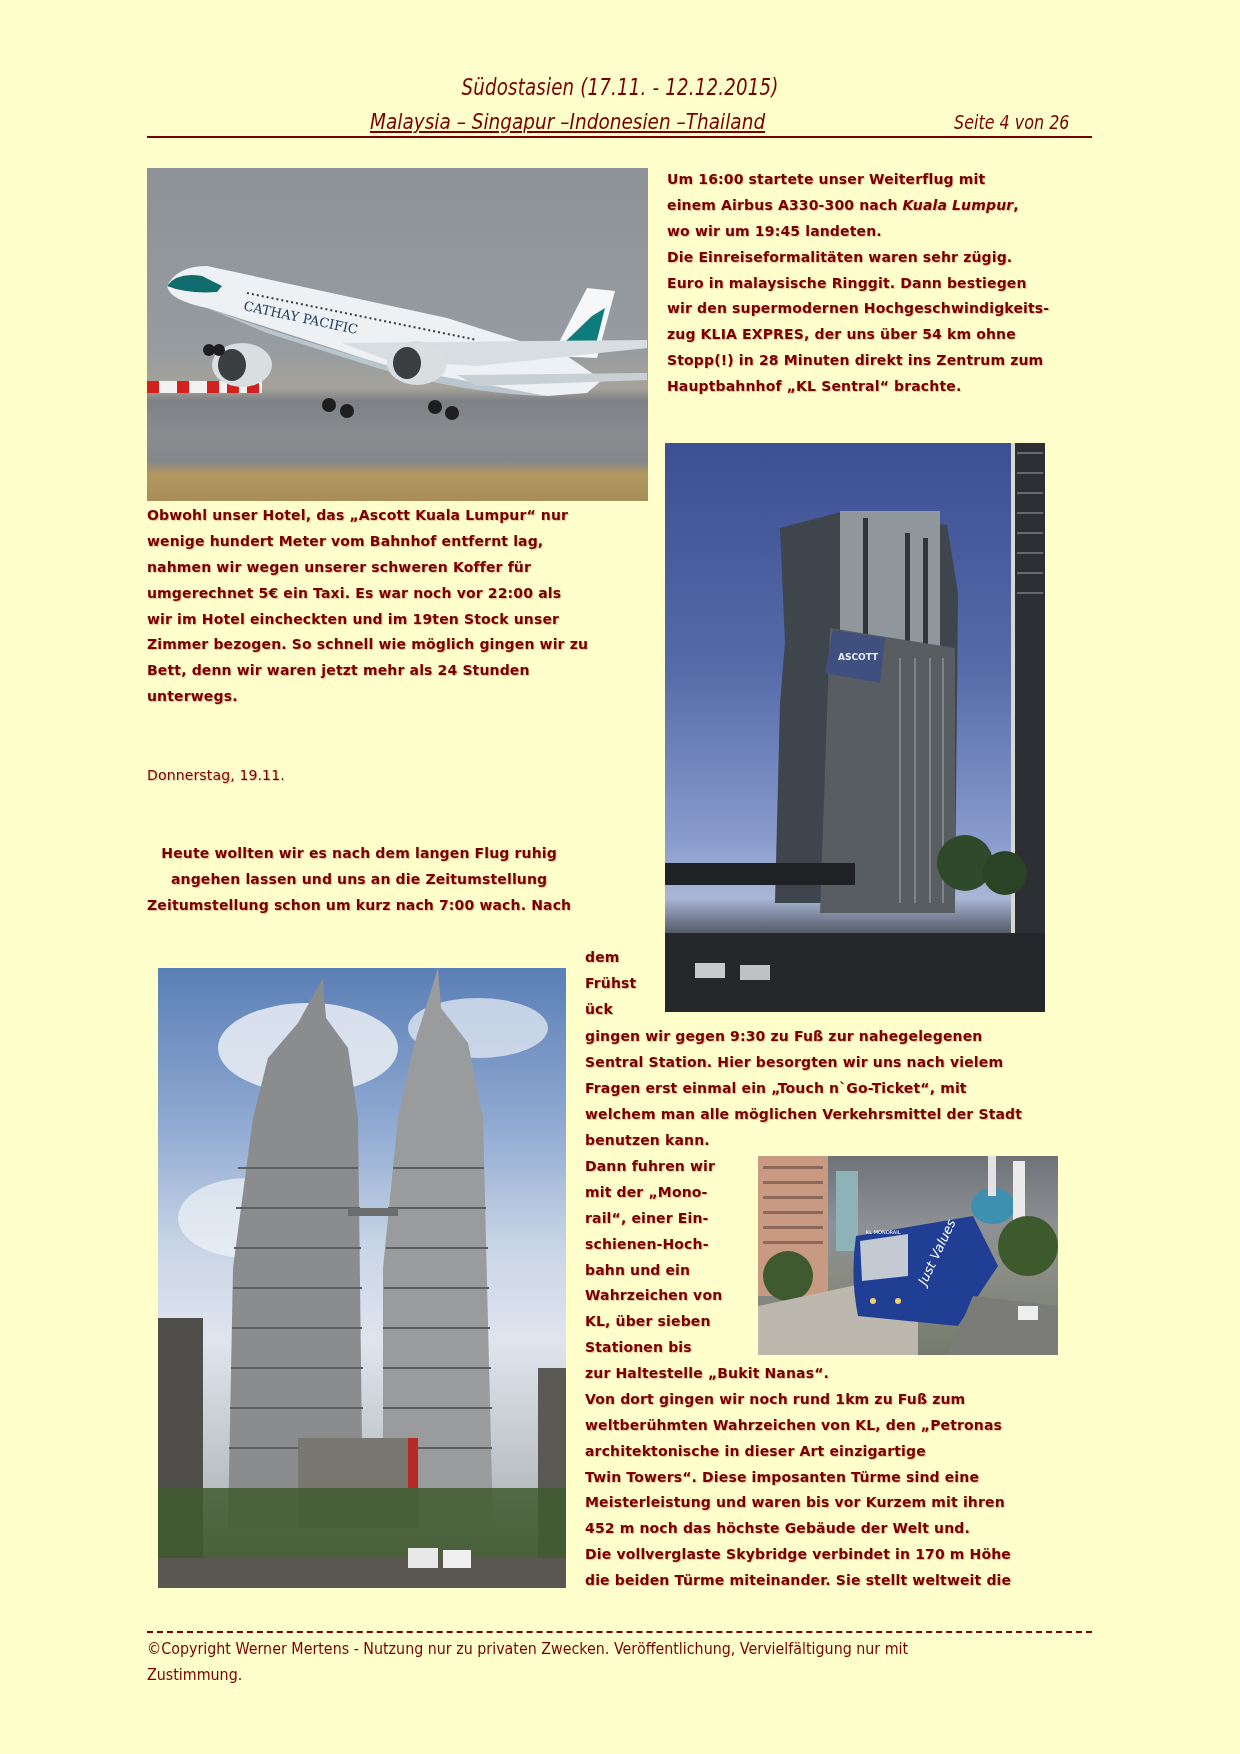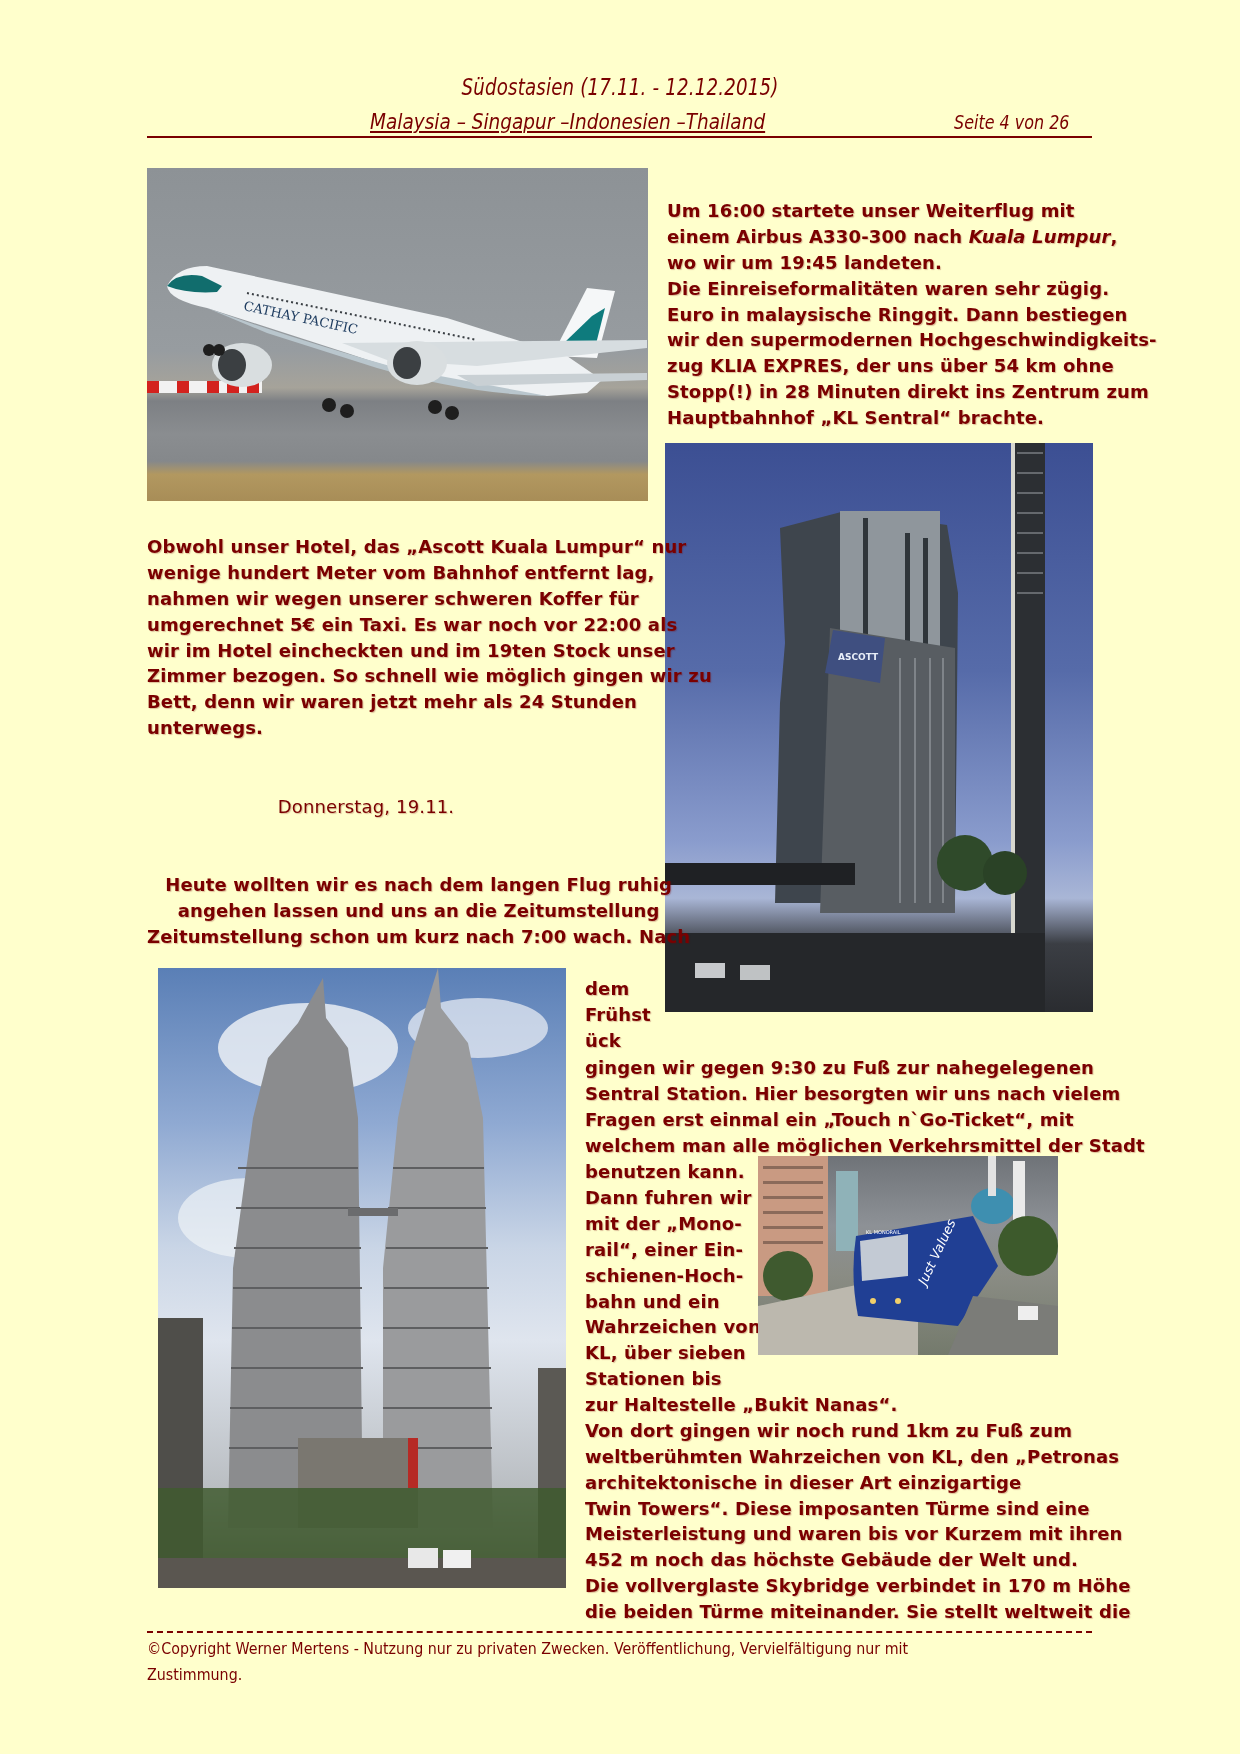--- a/index.html
+++ b/index.html
@@ -4,22 +4,22 @@
 <style>
   html,body{margin:0;padding:0;}
   body{width:1240px;height:1754px;background:#FFFFCC;position:relative;overflow:hidden;
        font-family:"DejaVu Sans","Liberation Sans",sans-serif;color:#7A0000;}
   .abs{position:absolute;}
   .hdr-title{left:0;width:1240px;top:74px;text-align:center;font-style:italic;font-size:23px;
        font-family:"DejaVu Sans Condensed","DejaVu Sans",sans-serif;letter-spacing:0.2px;transform:scaleX(0.88);transform-origin:620px 0;}
   .hdr-sub{left:370px;top:109px;font-style:italic;font-size:22px;text-decoration:underline;transform:scaleX(0.84);transform-origin:0 0;white-space:nowrap;}
   .hdr-page{left:954px;top:111px;font-style:italic;font-size:19px;transform:scaleX(0.84);transform-origin:0 0;white-space:nowrap;}
   .hdr-rule{left:147px;top:136px;width:945px;height:2px;background:#7A0000;}
-  .txt{font-weight:bold;font-size:18px;line-height:25.9px;white-space:nowrap;
-       text-shadow:1px 1px 1px rgba(120,0,0,0.25);letter-spacing:0.15px;margin-top:31px;}
+  .txt{font-weight:bold;font-size:14px;line-height:25.9px;white-space:nowrap;
+       text-shadow:1px 1px 1px rgba(120,0,0,0.25);letter-spacing:0.15px;}
   .txt div{height:25.9px;}
   .reg{font-weight:normal;}
   .photo{overflow:hidden;}
   .foot-rule{left:147px;top:1631px;width:945px;height:0;border-top:2px dashed #7A0000;}
   .foot{left:147px;top:1636px;font-size:15.5px;line-height:26px;width:940px;transform:scaleX(0.92);transform-origin:0 0;}
 </style>
 </head>
 <body>
 
 <div class="abs hdr-title">Südostasien  (17.11.  -  12.12.2015)</div>
@@ -71,21 +71,21 @@
   <div><span>einem Airbus A330-300 nach </span><i style="font-weight:bold">Kuala Lumpur</i><span>,</span></div>
   <div><span>wo wir um 19:45 landeten.</span></div>
   <div><span>Die Einreiseformalitäten waren sehr zügig.</span></div>
   <div><span>Euro in malaysische Ringgit. Dann bestiegen</span></div>
   <div><span>wir den supermodernen Hochgeschwindigkeits-</span></div>
   <div><span>zug KLIA EXPRES, der uns über 54 km ohne</span></div>
   <div><span>Stopp(!) in 28 Minuten direkt ins Zentrum zum</span></div>
   <div><span>Hauptbahnhof „KL Sentral“ brachte.</span></div>
 </div>
 
-<div class="abs photo" style="left:665px;top:443px;width:428px;height:569px;background:linear-gradient(#3c4f93 0%,#566ba9 40%,#8a9ccd 70%,#a9b6d6 80%,#3b3e44 88%,#2a2c30 100%);">
+<div class="abs photo" style="left:665px;top:443px;width:380px;height:569px;background:linear-gradient(#3c4f93 0%,#566ba9 40%,#8a9ccd 70%,#a9b6d6 80%,#3b3e44 88%,#2a2c30 100%);">
   <svg width="380" height="569" viewBox="0 0 380 569">
     <rect x="348" y="0" width="32" height="500" fill="#2c2f33"></rect>
     <rect x="346" y="0" width="4" height="500" fill="#d8d8d0"></rect>
     <g stroke="#9ea3a8" stroke-width="1">
       <line x1="352" y1="10" x2="378" y2="10"></line>
         <line x1="352" y1="30" x2="378" y2="30"></line>
       <line x1="352" y1="50" x2="378" y2="50"></line>
         <line x1="352" y1="70" x2="378" y2="70"></line>
       <line x1="352" y1="90" x2="378" y2="90"></line>
         <line x1="352" y1="110" x2="378" y2="110"></line>
@@ -119,21 +119,21 @@
   <div>Obwohl unser Hotel, das „Ascott Kuala Lumpur“ nur</div>
   <div>wenige hundert Meter vom Bahnhof entfernt lag,</div>
   <div>nahmen wir wegen unserer schweren Koffer für</div>
   <div>umgerechnet 5€ ein Taxi. Es war noch vor 22:00 als</div>
   <div>wir im Hotel eincheckten und im 19ten Stock unser</div>
   <div>Zimmer bezogen. So schnell wie möglich gingen wir zu</div>
   <div>Bett, denn wir waren jetzt mehr als 24 Stunden</div>
   <div>unterwegs.</div>
 </div>
 
-<div class="abs txt reg" style="left:147px;top:763px;width:438px;text-align:center;">
+<div class="abs txt reg" style="left:147px;top:763px;width:438px;text-align:left;">
   <div>Donnerstag, 19.11.</div>
 </div>
 
 <div class="abs txt" style="left:147px;top:841px;text-align:center;">
   <div>Heute wollten wir es nach dem langen Flug ruhig</div>
   <div>angehen lassen und uns an die Zeitumstellung</div>
   <div>Zeitumstellung schon um kurz nach 7:00 wach. Nach</div>
 </div>
 <div class="abs txt" style="left:585px;top:945px;">
   <div>dem</div>

